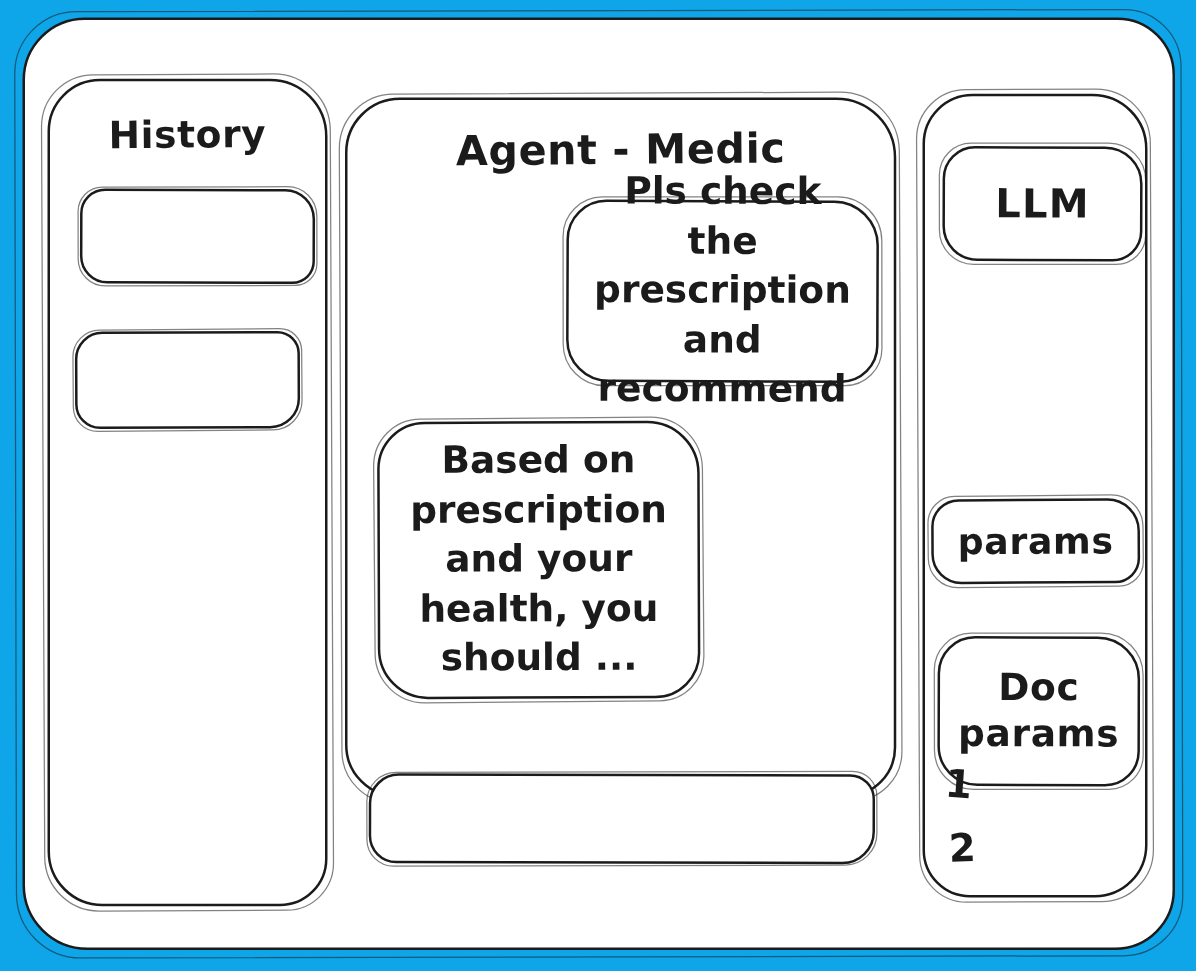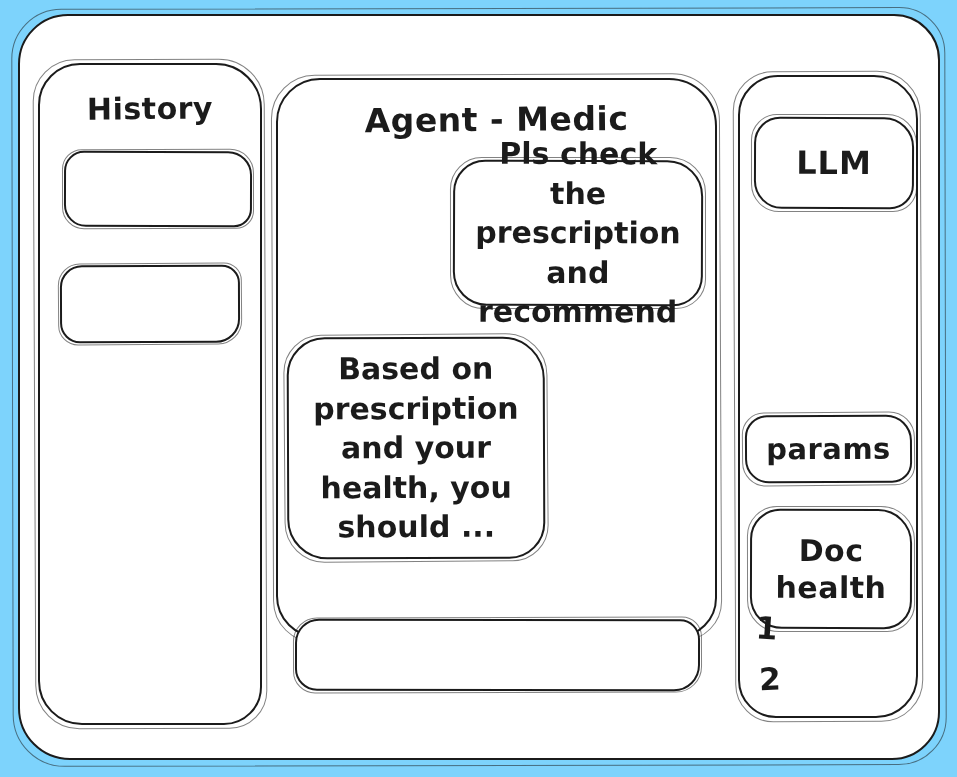--- a/index.html
+++ b/index.html
@@ -3,21 +3,21 @@
 <meta charset="utf-8">
 <style>
   :root { --ink: #1b1b1b; }
   * { margin: 0; padding: 0; box-sizing: border-box; }
   html, body { width: 957px; height: 777px; background: #ffffff; overflow: hidden; }
   body {
     font-family: "DejaVu Sans", "Liberation Sans", sans-serif;
     color: var(--ink);
     font-weight: 700;
   }
-  .canvas { position: relative; width: 957px; height: 777px; background: #7dd3fc; }
+  .canvas { position: relative; width: 957px; height: 777px; background: #0ea5e9; }
 
   
   .sketch {
     position: absolute;
     background: #fff;
     border: 2.8px solid var(--ink);
   }
   .sketch::before {
     content: "";
     position: absolute;
@@ -58,21 +58,21 @@
     text-align: center; font-size: 33px; letter-spacing: .5px;
     transform: rotate(-.5deg);
   }
   .bubble {
     display: flex; align-items: center; justify-content: center;
     text-align: center; font-size: 30px; line-height: 1.32;
     padding: 10px 14px;
   }
   .bubble::before { inset: -5px; }
   .bubble-user  { left: 175px; top: 80px;  width: 250px; height: 146px; border-radius: 32px 36px 30px 34px; transform: rotate(.2deg); }
-  .bubble-agent { left: 9px;   top: 257px; width: 258px; height: 222px; border-radius: 38px 42px 36px 40px; transform: rotate(-.2deg); }
+  .bubble-agent { left: 24px;   top: 257px; width: 258px; height: 222px; border-radius: 38px 42px 36px 40px; transform: rotate(-.2deg); }
 
   .chat-input-wrap {
     left: 17px; top: 539px; width: 405px; height: 72px;
     border-radius: 24px 20px 26px 22px; transform: rotate(.1deg);
   }
   .chat-input-wrap::before { inset: -4px; }
   .chat-input-wrap input {
     width: 100%; height: 100%;
     border: none; outline: none; background: transparent;
     font: inherit; color: var(--ink); padding: 0 20px; font-size: 24px;
@@ -85,21 +85,21 @@
   }
   .tool-btn {
     font: inherit; color: var(--ink); cursor: pointer;
     display: flex; align-items: center; justify-content: center;
     text-align: center; font-weight: 700; letter-spacing: 1px;
     line-height: 1.25; padding: 4px 24px;
   }
   .tool-btn::before { inset: -5px; }
   .btn-llm    { left: 14px; top: 40px;  width: 160px; height: 92px;  font-size: 32px; border-radius: 26px 30px 24px 28px; transform: rotate(.2deg); }
   .btn-ocr    { left: 14px; top: 153px; width: 158px; height: 90px;  font-size: 32px; border-radius: 28px 24px 30px 26px; transform: rotate(-.2deg); }
-  .btn-params { left: 5px;  top: 322px; width: 167px; height: 68px;  font-size: 29px; border-radius: 22px 26px 20px 24px; transform: rotate(-.3deg); letter-spacing: .5px; margin-top: 16px; }
+  .btn-params { left: 5px;  top: 322px; width: 167px; height: 68px;  font-size: 29px; border-radius: 22px 26px 20px 24px; transform: rotate(-.3deg); letter-spacing: .5px; }
   .btn-doc    { left: 10px; top: 432px; width: 162px; height: 120px; font-size: 30px; border-radius: 30px 34px 28px 32px; transform: rotate(.15deg); letter-spacing: .5px; }
 
   .doc-num { position: absolute; font-size: 31px; }
   .doc-num-1 { left: 16px; top: 533px; transform: rotate(4deg); }
   .doc-num-2 { left: 19px; top: 584px; transform: rotate(-2deg); }
 </style>
 </head>
 <body>
 
 <div class="canvas">
@@ -124,18 +124,18 @@
     </div>
 
     <div class="sketch chat-input-wrap">
       <input type="text" value="" style="">
     </div>
   </main>
 
   <aside class="sketch tools">
     <button class="sketch tool-btn btn-llm">LLM</button>
     <button class="sketch tool-btn btn-params">params</button>
-    <button class="sketch tool-btn btn-doc">Doc health</button>
+    <button class="sketch tool-btn btn-doc">Doc params</button>
     <div class="doc-num doc-num-1">1</div>
     <div class="doc-num doc-num-2">2</div>
   </aside>
 
 </div>
 
 </body></html>

